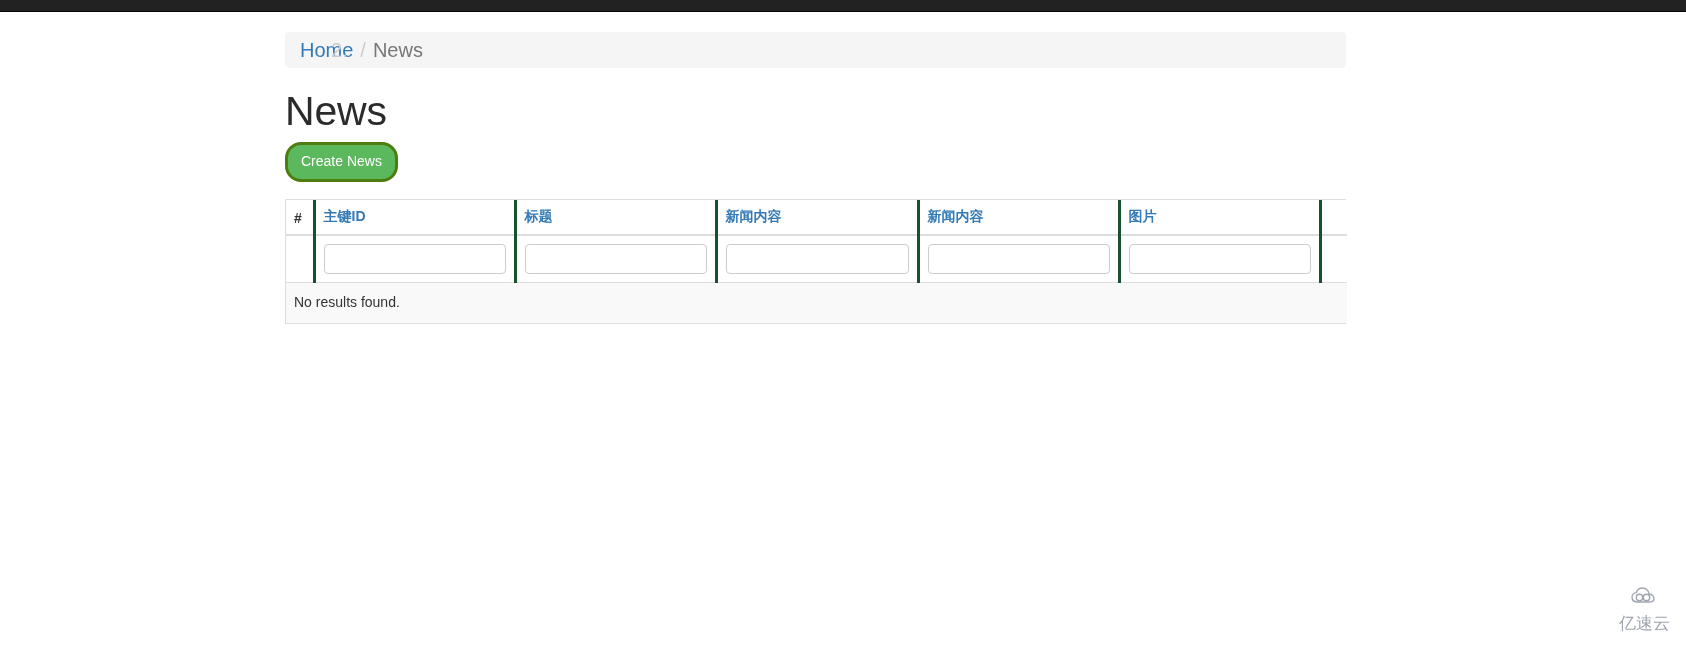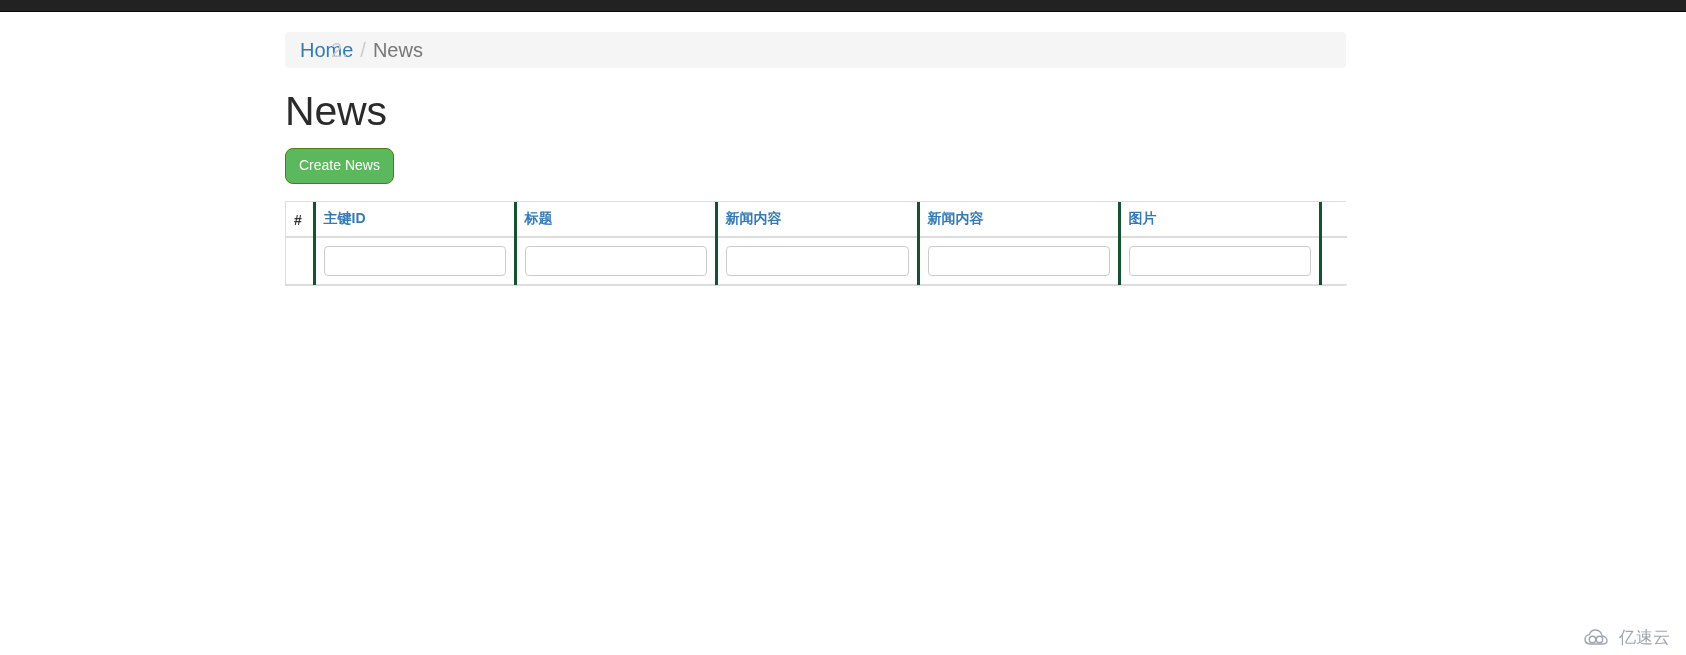--- a/index.html
+++ b/index.html
@@ -66,25 +66,25 @@
     font-weight: normal;
     color: #2b2b2b;
     margin: 21px 0 0 0;
     line-height: 1.1;
     letter-spacing: -0.2px;
   }
 
   
   .btn-create {
     display: inline-block;
-    margin-top: 14px;
+    margin-top: 8px;
     padding: 7px 13px;
     background: #5cb85c;
-    border: 1px solid #4d7c0f;
-    border-radius: 8px;
+    border: 3px solid #4d7c0f;
+    border-radius: 16px;
     color: #ffffff;
     font-size: 14px;
     line-height: 1.42857;
     cursor: pointer;
     font-family: inherit;
   }
 
   
   .grid-wrap {
     margin-top: 17px;
@@ -154,28 +154,29 @@
   col.c-tit  { width: 201px; }
   col.c-con  { width: 202px; }
   col.c-tim  { width: 201px; }
   col.c-img  { width: 201px; }
   col.c-act  { width: 27px;  }
 
   
   .watermark {
     position: absolute;
     right: 16px;
-    bottom: 6px;
+    bottom: 20px;
     display: flex;
     align-items: center;
     gap: 6px;
     color: #9aa0ab;
     font-size: 17px;
     opacity: 0.95;
     user-select: none;
+    flex-direction: column;
   }
   .watermark svg { display: block; }
 </style>
 </head>
 <body>
 
 <div class="navbar-strip"></div>
 
 <div class="container">
 
@@ -228,20 +229,23 @@
             <input type="text" placeholder="" style="">
           </td>
           <td>
             <input type="text" placeholder="" style="">
           </td>
           <td>
             <input type="text" placeholder="" style="">
           </td>
           <td></td>
         </tr>
+        <tr class="empty">
+          <td colspan="7">No results found.</td>
+        </tr>
       </tbody>
     </table>
   </div>
 
 </div>
 
 <div class="watermark">
   <span>
     <svg width="30" height="20" viewBox="0 0 30 20" fill="none" stroke="#9aa0ab" stroke-width="1.4">
       <path d="M8 16 C4 16 2 13.8 2 11.2 C2 8.8 3.9 6.8 6.4 6.6 C7.1 3.9 9.6 2 12.6 2 C16 2 18.8 4.6 19.1 8 C21.9 8.2 24 10.3 24 12.9 C24 15.6 21.8 16 19 16 Z"></path>

